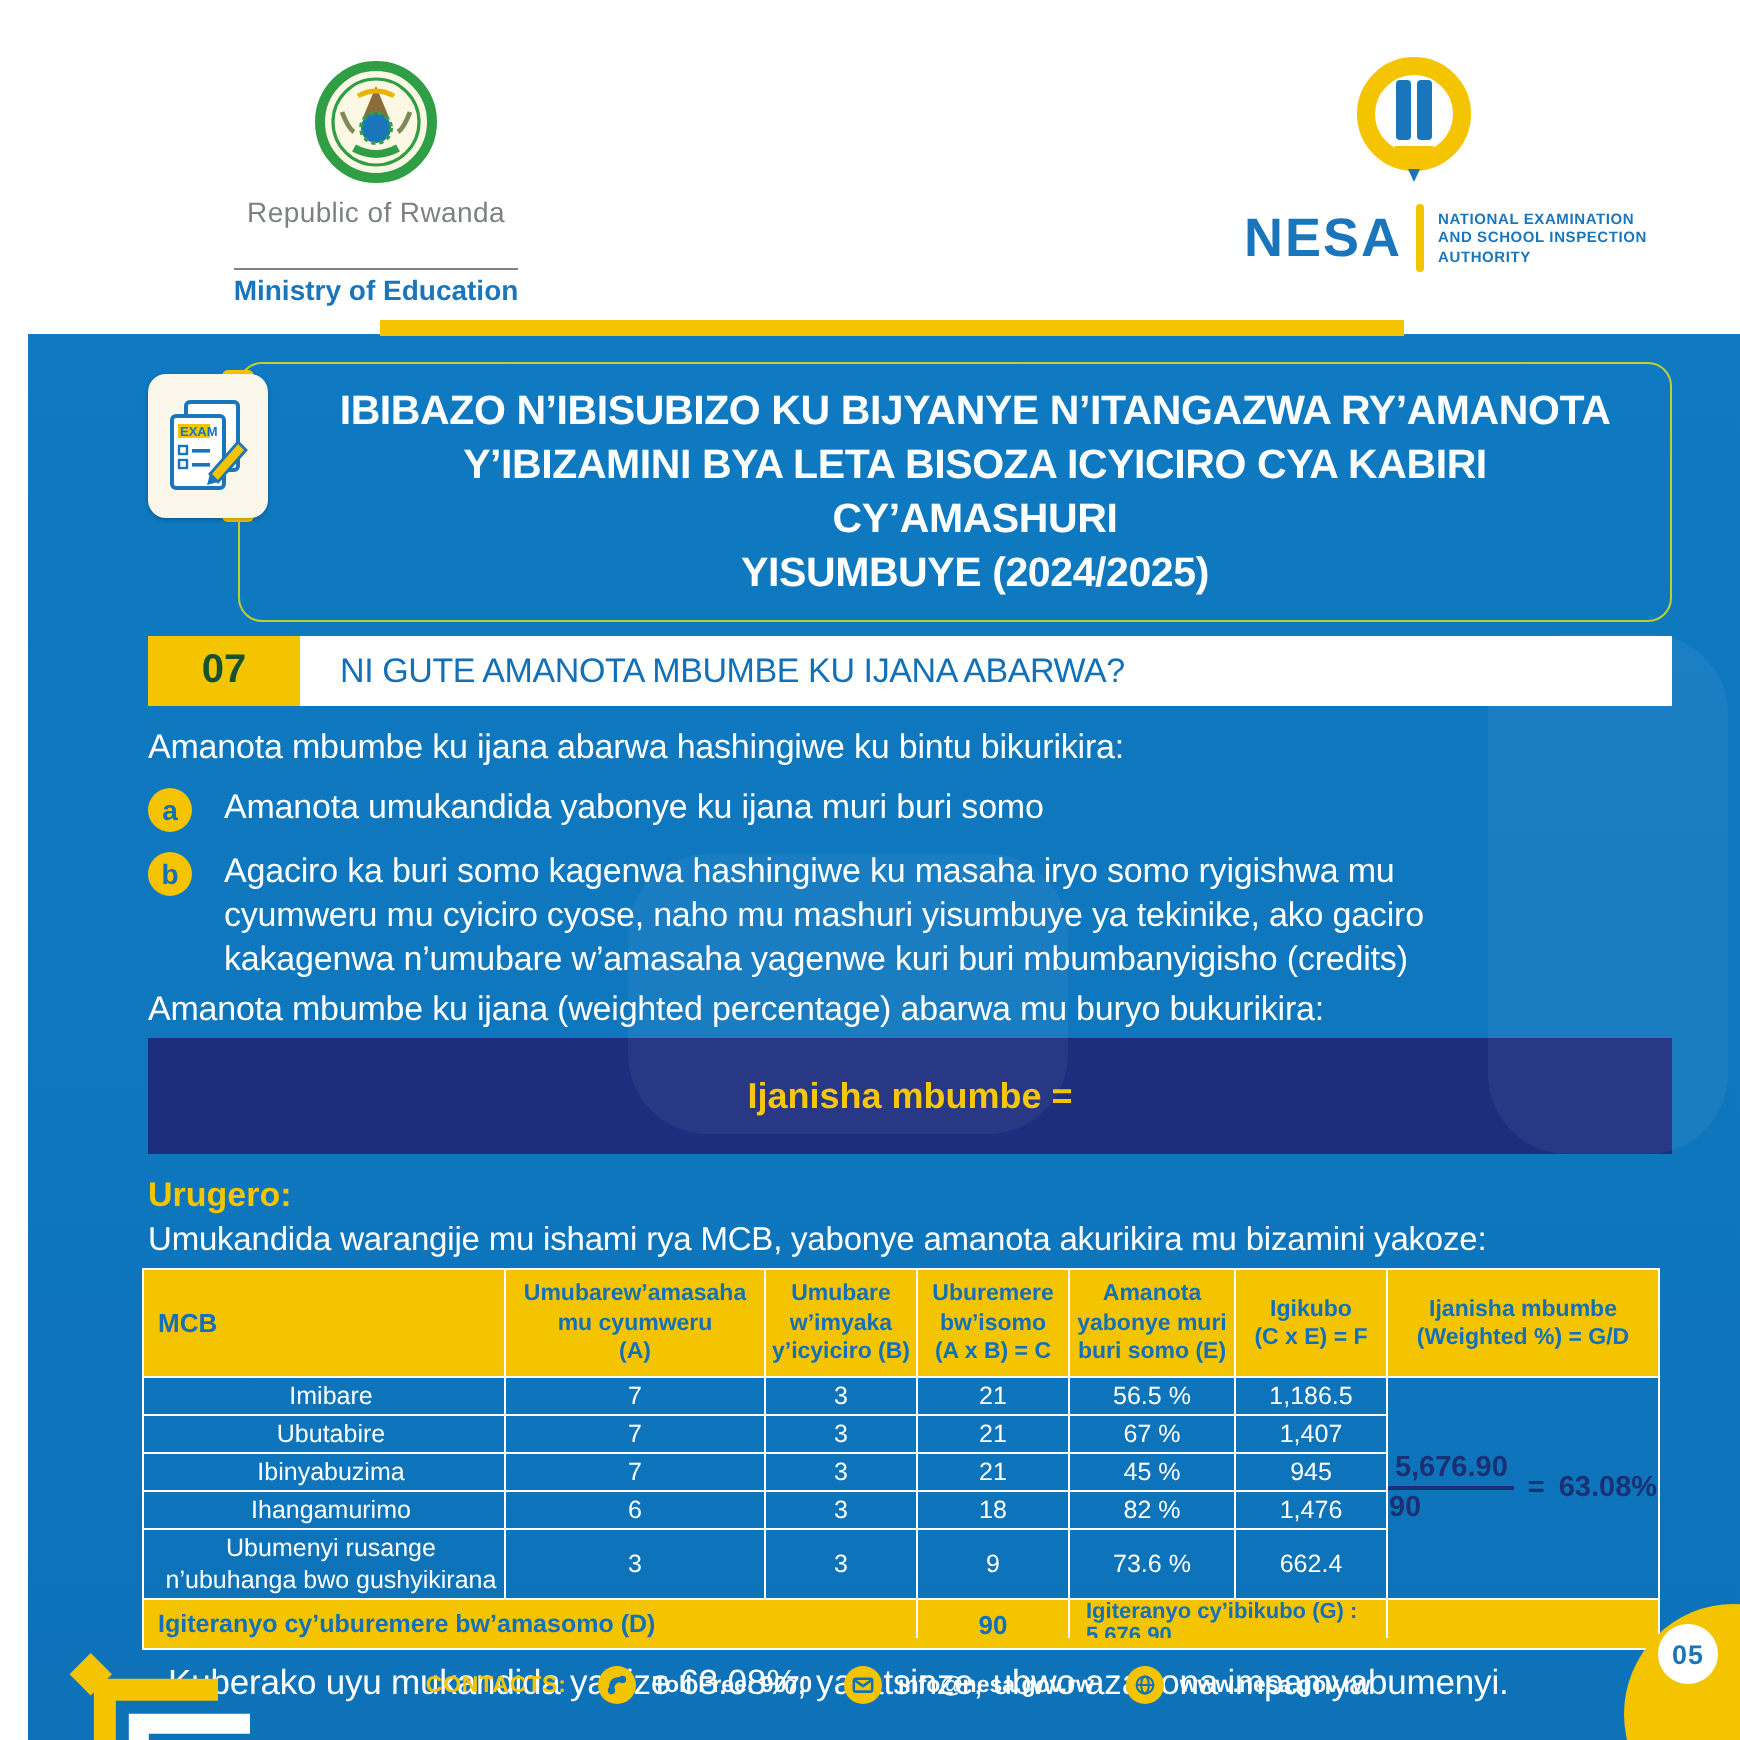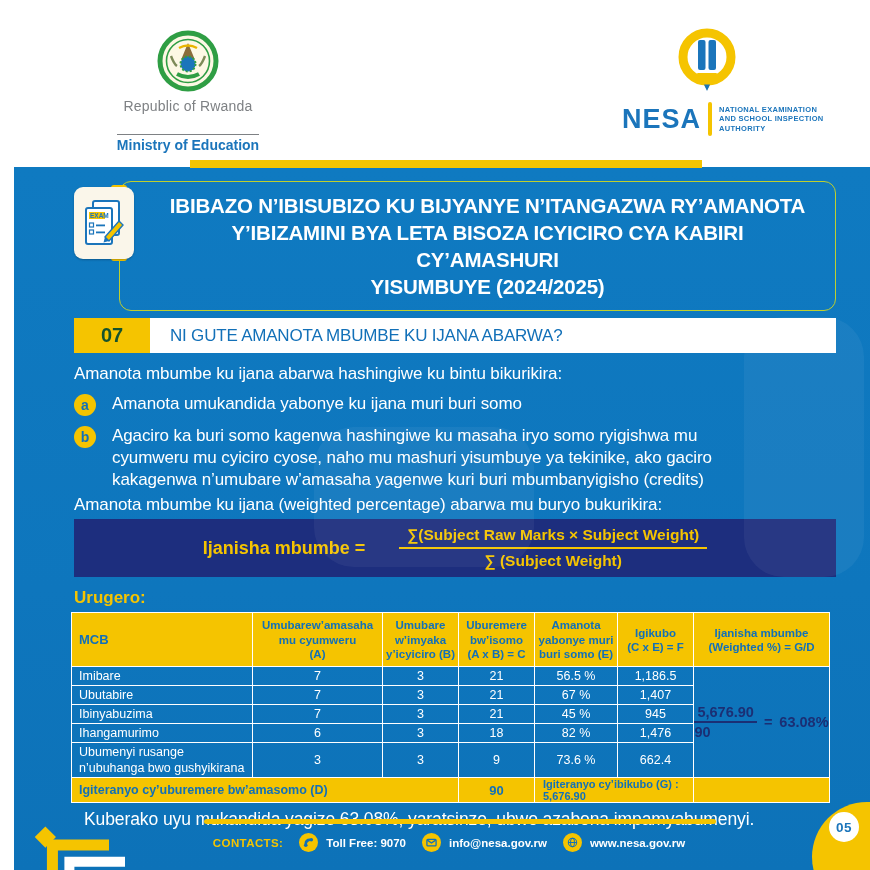--- a/index.html
+++ b/index.html
@@ -63,21 +63,21 @@
   .urugero { margin:11px 48px 0 60px; color:#f5c400; font-weight:bold; font-size:17px; }
   .example-intro { margin:3px 48px 0 60px; font-size:16.5px; }
 
   
   table { margin:4px 0 0 57px; width:758px; border-collapse:collapse; table-layout:fixed; }
   th, td { border:1px solid #ffffff; }
   thead th { background:#f5c400; color:#1270b8; font-weight:bold; font-size:11.5px; line-height:1.25;
              text-align:center; white-space:pre-line; padding:4px 2px; height:54px; vertical-align:middle; }
   thead th.c-subj { text-align:left; padding-left:7px; font-size:13px; }
   tbody td { color:#ffffff; font-size:12.5px; line-height:16px; text-align:center; padding:1px 0; }
-  tbody td.subj { text-align:left; padding-left:7px; }
+  tbody td.subj { text-align:center; padding-left:7px; }
   td.gd-cell { vertical-align:middle; }
   .gd-wrap { display:flex; align-items:center; justify-content:center; gap:7px;
              color:#1b2f74; font-weight:bold; font-size:14.5px; }
   .gd-frac { text-align:left; }
   .gd-frac .num { border-bottom:2px solid #1b2f74; padding:0 3px 1px; }
   .gd-frac .den { padding-top:1px; }
   tfoot td { background:#f5c400; color:#1270b8; font-weight:bold; height:21px; }
   tfoot td.f-label { font-size:12.5px; text-align:left; padding-left:7px; }
   tfoot td.f-c { font-size:13px; text-align:center; }
   tfoot td.f-g { font-size:11px; text-align:left; padding-left:8px; }
@@ -184,27 +184,24 @@
     </div>
     <div class="bullet">
       <span class="marker">b</span>
       <p class="txt">Agaciro ka buri somo kagenwa hashingiwe ku masaha iryo somo ryigishwa mu cyumweru mu cyiciro cyose, naho mu mashuri yisumbuye ya tekinike, ako gaciro kakagenwa n’umubare w’amasaha yagenwe kuri buri mbumbanyigisho (credits)</p>
     </div>
 
     <p class="txt intro" style="margin-top:4px;">Amanota mbumbe ku ijana (weighted percentage) abarwa mu buryo bukurikira:</p>
 
     <div class="formula-box">
       <span class="f-lhs">Ijanisha mbumbe =</span>
-      <div class="fraction">
-        <div class="num">∑(Subject Raw Marks × Subject Weight)</div>
-        <div class="den">∑ (Subject Weight)</div>
-      </div>
     </div>
 
     <p class="urugero">Urugero:</p>
+    <p class="txt example-intro">Umukandida warangije mu ishami rya MCB, yabonye amanota akurikira mu bizamini yakoze:</p>
 
     <table>
       <colgroup>
         <col style="width:181px">
           <col style="width:130px">
           <col style="width:76px">
           <col style="width:76px">
         <col style="width:83px">
           <col style="width:76px">
           <col style="width:136px">

